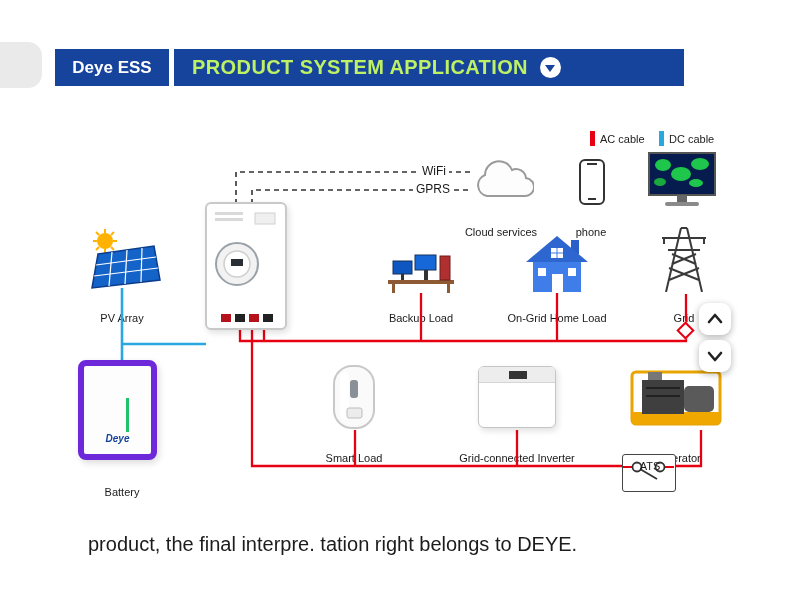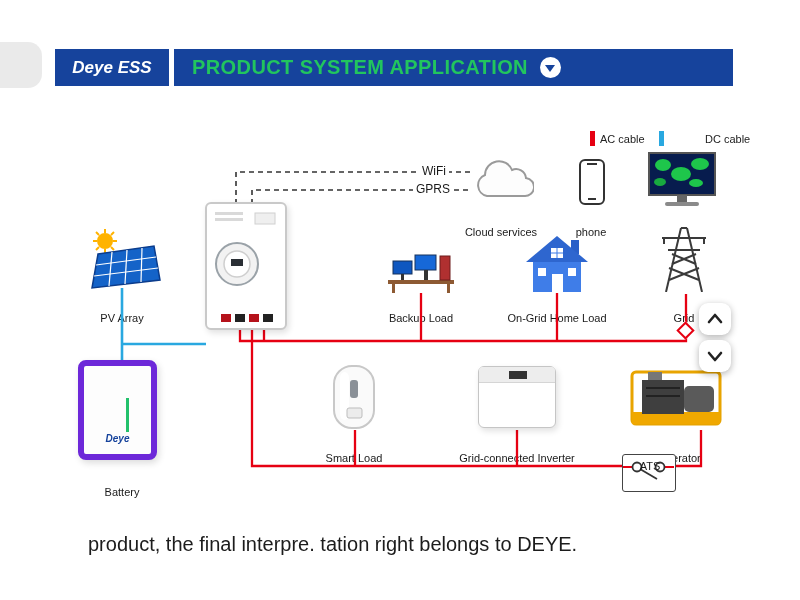--- a/index.html
+++ b/index.html
@@ -4,23 +4,23 @@
 <style>
   * { margin:0; padding:0; box-sizing:border-box; }
   html,body { background:#ffffff; }
   body { font-family:"Liberation Sans", sans-serif; }
   .canvas { position:relative; width:800px; height:600px; background:#fff; overflow:hidden; }
   .abs { position:absolute; }
 
   
   .logo-box { left:55px; top:49px; width:114px; height:37px; background:#16439c;
     color:#fff; display:flex; align-items:center; justify-content:center;
-    font-weight:bold; font-style:italic; font-size:17px; }
-  .title-bar { left:174px; top:49px; width:559px; height:37px; background:#16439c;
-    color:#22c55e; display:flex; align-items:center; padding-left:18px;
+    font-weight:bold; font-size:17px; }
+  .title-bar { left:174px; top:49px; width:510px; height:37px; background:#16439c;
+    color:#bef264; display:flex; align-items:center; padding-left:18px;
     font-weight:bold; font-size:20px; letter-spacing:0.4px; }
   .title-arrow { width:21px; height:21px; border-radius:50%; background:#fff;
     margin-left:12px; display:flex; align-items:center; justify-content:center; }
   .title-arrow::after { content:""; width:0; height:0; border-left:5px solid transparent;
     border-right:5px solid transparent; border-top:7px solid #16439c; margin-top:2px; }
   .corner-artifact { left:-18px; top:42px; width:60px; height:46px; background:#d8d8d8;
     border-radius:0 14px 14px 0; opacity:.55; }
 
   
   .legend-bar { width:5px; height:15px; top:131px; }
@@ -91,21 +91,21 @@
 
     <path d="M252 326 V466 H624" stroke="#e60012" stroke-width="2.3" fill="none"></path>
     <path d="M355 466 V430" stroke="#e60012" stroke-width="2.3" fill="none"></path>
     <path d="M517 466 V430" stroke="#e60012" stroke-width="2.3" fill="none"></path>
     <path d="M674 466 H701 V430" stroke="#e60012" stroke-width="2.3" fill="none"></path>
   </svg>
 
   <div class="abs legend-bar" style="left:590px; background:#e60012;"></div>
   <div class="abs legend-lbl" style="left:600px;">AC cable</div>
   <div class="abs legend-bar" style="left:659px; background:#29a8e0;"></div>
-  <div class="abs legend-lbl" style="left:705px;">DC cable</div>
+  <div class="abs legend-lbl" style="left:669px;">DC cable</div>
 
   <div class="abs comm-lbl" style="left:419px; top:164px;">WiFi</div>
   <div class="abs comm-lbl" style="left:413px; top:182px;">GPRS</div>
 
   <svg class="abs icon-z" style="left:470px; top:156px;" width="64" height="46">
     <path d="M17 40 a11 11 0 0 1 -2 -21 a14 14 0 0 1 27 -5 a10 10 0 0 1 14 8 a9 9 0 0 1 -2 18 z" fill="#fdfdfd" stroke="#9a9a9a" stroke-width="2"></path>
   </svg>
   <div class="abs lbl" style="left:456px; top:208px; width:90px;">Cloud services</div>
 
   <svg class="abs icon-z" style="left:578px; top:158px;" width="28" height="48">

